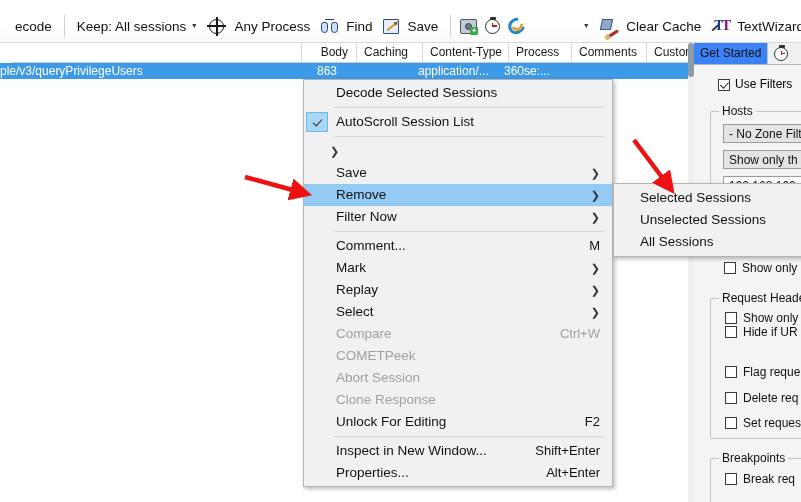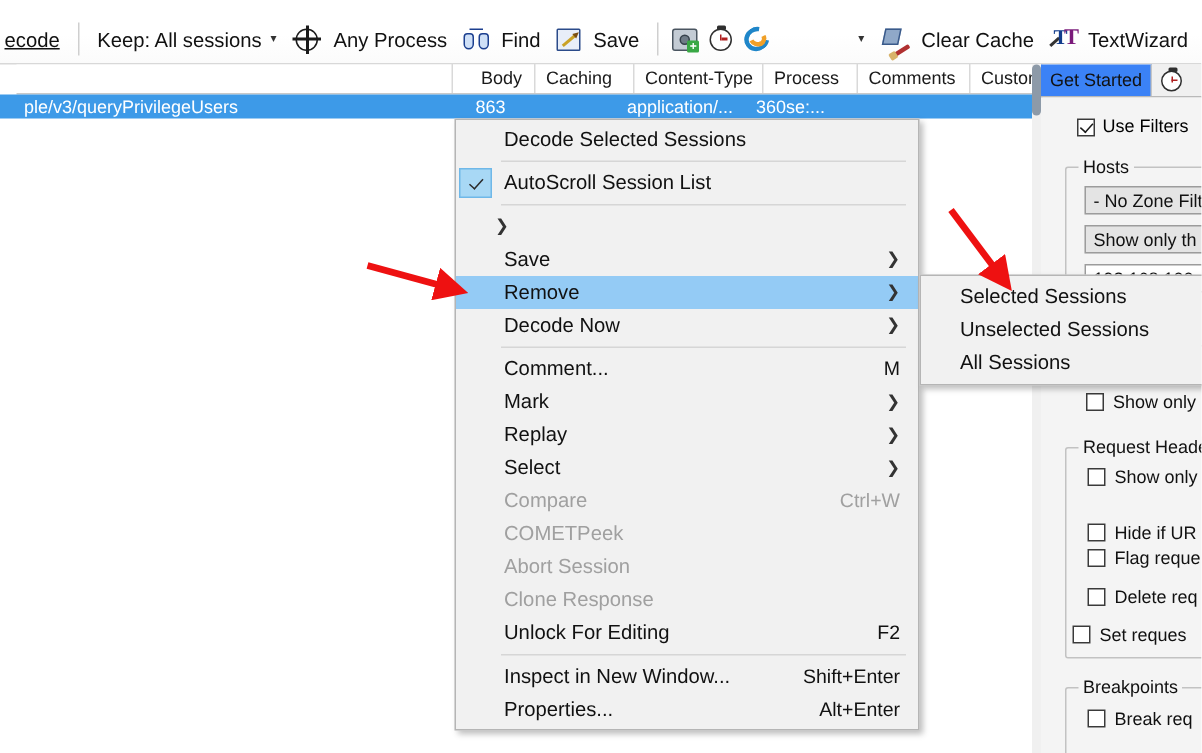--- a/index.html
+++ b/index.html
@@ -166,21 +166,21 @@
   
   .arrowlayer{position:absolute;left:0;top:0;width:801px;height:502px;pointer-events:none;z-index:90;}
 </style>
 </head>
 <body>
 
 <div class="root">
 
   <div class="toolbar">
 
-    <div class="tb-item" style="padding-left:0;text-decoration:underline;">
+    <div class="tb-item" style="padding-left:12px;">
       <span class="tb-label">ecode</span>
     </div>
 
     <div class="tb-sep"></div>
 
     <div class="tb-item">
       <span class="tb-label">Keep: All sessions</span>
       <span class="tb-caret">▾</span>
     </div>
 
@@ -256,21 +256,21 @@
     <div class="col" style="width:66px;">Caching</div>
     <div class="col" style="width:86px;">Content-Type</div>
     <div class="col" style="width:63px;">Process</div>
     <div class="col" style="width:75px;">Comments</div>
     <div class="col" style="width:59px;">Custom</div>
   </div>
 
   <div class="listbg"></div>
 
   <div class="sessrow">
-    <div class="cell" style="width:290px;padding-left:16px;">ple/v3/queryPrivilegeUsers</div>
+    <div class="cell" style="width:290px;padding-left:0;">ple/v3/queryPrivilegeUsers</div>
     <div class="cell num" style="width:55px;">863</div>
     <div class="cell" style="width:66px;"></div>
     <div class="cell" style="width:86px;">application/...</div>
     <div class="cell" style="width:63px;">360se:...</div>
     <div class="cell" style="width:75px;"></div>
     <div class="cell" style="width:59px;"></div>
   </div>
 
   <div class="vscroll">
     <div class="thumb"></div>
@@ -311,33 +311,33 @@
       <span class="cbx"></span>
       <span>Show only</span>
     </div>
 
     <div class="group" style="top:233px;width:95px;height:141px;">
       <span class="gtitle">Request Heade</span>
       <div class="optrow" style="left:14px;top:12px;">
         <span class="cbx"></span>
         <span>Show only</span>
       </div>
-      <div class="optrow" style="left:14px;top:49px;">
+      <div class="optrow" style="left:14px;top:26px;">
         <span class="cbx"></span>
         <span>Hide if UR</span>
       </div>
       <div class="optrow" style="left:14px;top:66px;">
         <span class="cbx"></span>
         <span>Flag reque</span>
       </div>
       <div class="optrow" style="left:14px;top:92px;">
         <span class="cbx"></span>
         <span>Delete req</span>
       </div>
-      <div class="optrow" style="left:4px;top:117px;">
+      <div class="optrow" style="left:14px;top:117px;">
         <span class="cbx"></span>
         <span>Set reques</span>
       </div>
     </div>
 
     <div class="group" style="top:393px;width:95px;height:60px;">
       <span class="gtitle">Breakpoints</span>
       <div class="optrow" style="left:14px;top:13px;">
         <span class="cbx"></span>
         <span>Break req</span>
@@ -369,21 +369,21 @@
         <div class="lbl">Save</div>
         <div class="arrow">❯</div>
       </div>
       <div class="mi sel">
         <div class="gutter"></div>
         <div class="lbl">Remove</div>
         <div class="arrow">❯</div>
       </div>
       <div class="mi">
         <div class="gutter"></div>
-        <div class="lbl">Decode Now</div>
+        <div class="lbl">Filter Now</div>
         <div class="arrow">❯</div>
       </div>
       <div class="msep"></div>
       <div class="mi">
         <div class="gutter"></div>
         <div class="lbl">Comment...</div>
         <div class="acc">M</div>
       </div>
       <div class="mi">
         <div class="gutter"></div>

